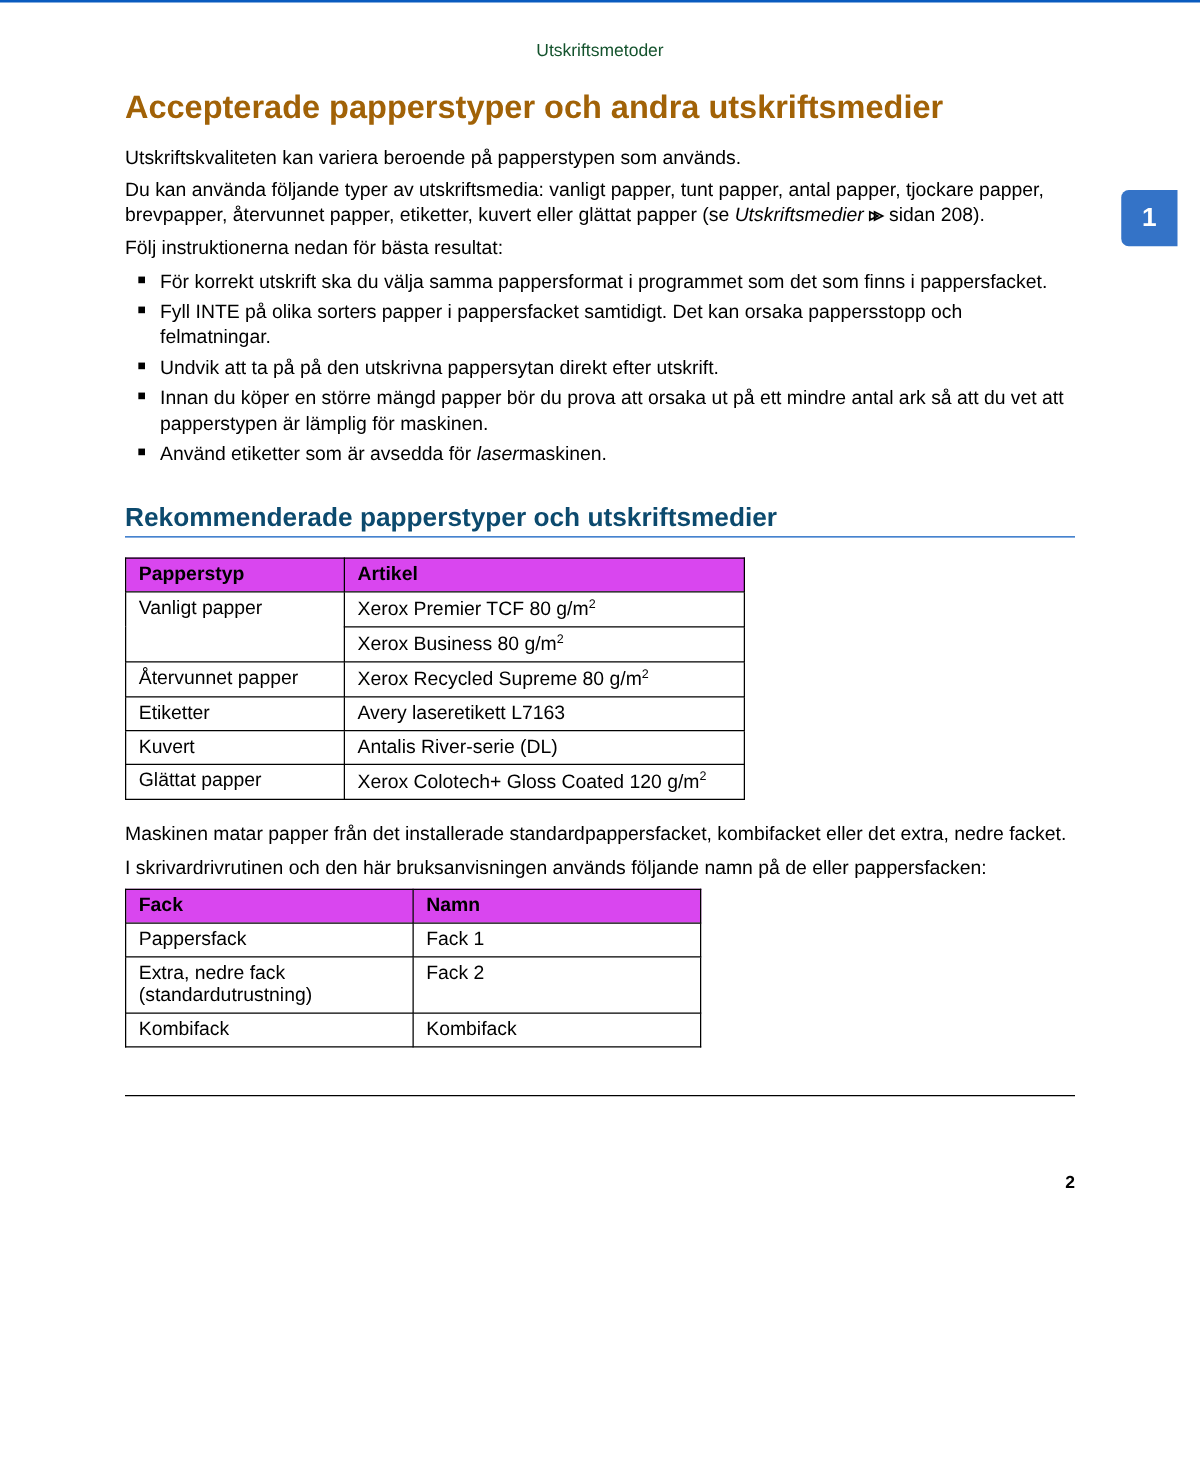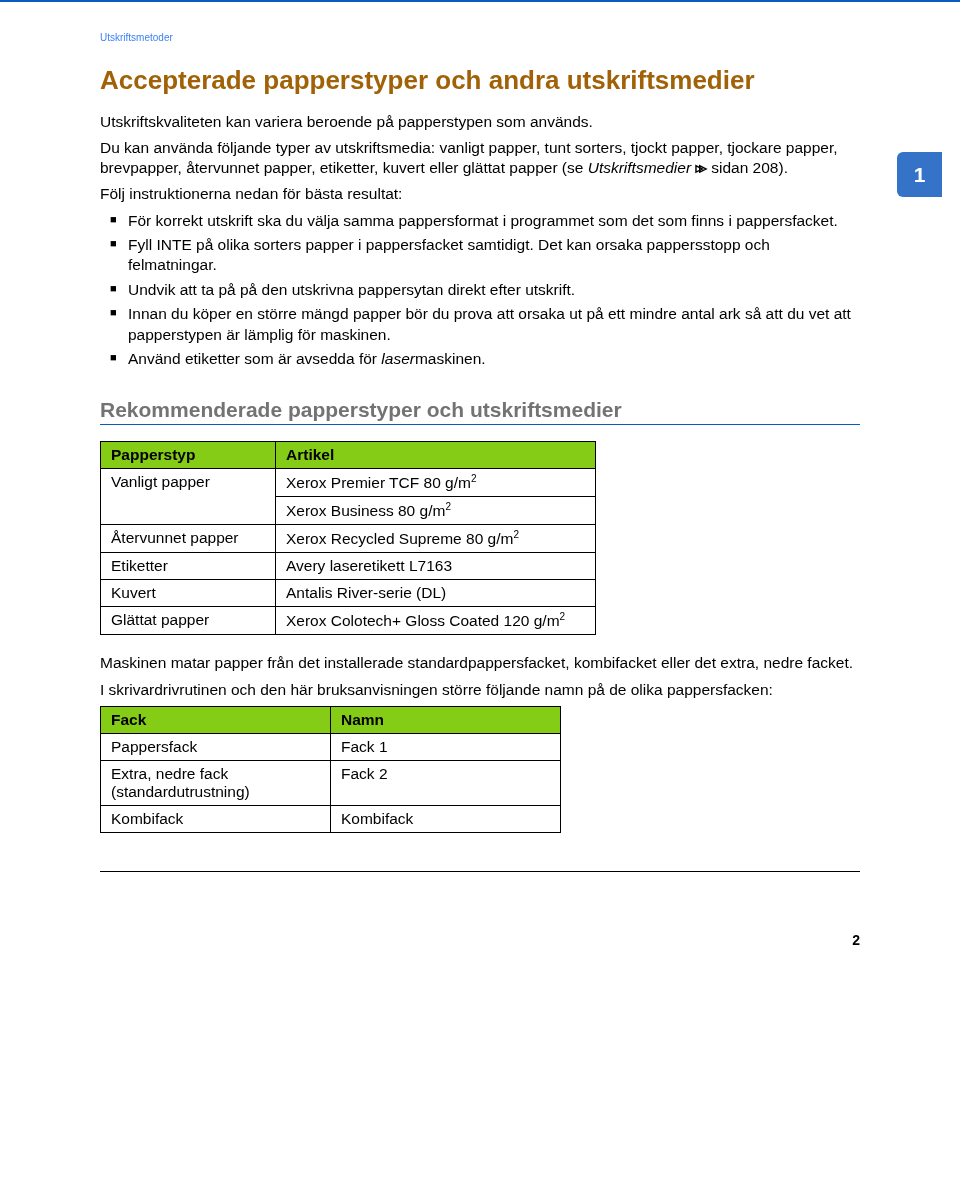--- a/index.html
+++ b/index.html
@@ -27,32 +27,33 @@
     background: #3473c7;
     border-radius: 6px 0 0 6px;
     color: #fff;
     display: flex;
     align-items: center;
     justify-content: center;
     font-size: 21px;
     font-weight: bold;
   }
   .breadcrumb {
-    font-size: 10px;
-    color: #3b82f6;
+    font-size: 14px;
+    color: #14532d;
     margin-bottom: 22px;
+    text-align: center;
   }
   h1 {
     color: #a16207;
     font-size: 26px;
     font-weight: bold;
     margin: 0 0 16px 0;
   }
   h2 {
-    color: #737373;
+    color: #0c4a6e;
     font-size: 21px;
     font-weight: bold;
     margin: 28px 0 16px 0;
     border-bottom: 1px solid #0a5bbf;
     padding-bottom: 2px;
   }
   p {
     font-size: 15.5px;
     line-height: 1.3;
     margin: 6px 0;
@@ -89,21 +90,21 @@
     font-size: 15.5px;
     margin: 6px 0 18px 0;
   }
   table th, table td {
     border: 1px solid #000;
     padding: 4px 10px;
     text-align: left;
     vertical-align: top;
   }
   table th {
-    background: #84cc16;
+    background: #d946ef;
     font-weight: bold;
   }
   table.t1 { width: auto; }
   table.t1 td.col1, table.t1 th.col1 { width: 175px; }
   table.t1 td.col2, table.t1 th.col2 { width: 320px; }
   table.t2 td.col1, table.t2 th.col1 { width: 230px; }
   table.t2 td.col2, table.t2 th.col2 { width: 230px; }
   .sup { font-size: 10px; vertical-align: super; }
   .pgnum {
     text-align: right;
@@ -126,21 +127,21 @@
 
   <div class="side-tab">1</div>
 
   <div class="breadcrumb">Utskriftsmetoder</div>
 
   <h1>Accepterade papperstyper och andra utskriftsmedier</h1>
 
   <p>Utskriftskvaliteten kan variera beroende på papperstypen som används.</p>
 
   <p>
-    <span>Du kan använda följande typer av utskriftsmedia: vanligt papper, tunt sorters, tjockt papper, tjockare papper, brevpapper, återvunnet papper, etiketter, kuvert eller glättat papper (se </span><span class="italic">Utskriftsmedier</span>
+    <span>Du kan använda följande typer av utskriftsmedia: vanligt papper, tunt papper, antal papper, tjockare papper, brevpapper, återvunnet papper, etiketter, kuvert eller glättat papper (se </span><span class="italic">Utskriftsmedier</span>
     <span class="xref">▹▹</span><span> sidan 208).</span>
   </p>
 
   <p>Följ instruktionerna nedan för bästa resultat:</p>
 
   <ul class="blocklist">
     <li>För korrekt utskrift ska du välja samma pappersformat i programmet som det som finns i pappersfacket.</li>
     <li>Fyll INTE på olika sorters papper i pappersfacket samtidigt. Det kan orsaka pappersstopp och felmatningar.</li>
     <li>Undvik att ta på på den utskrivna pappersytan direkt efter utskrift.</li>
     <li>Innan du köper en större mängd papper bör du prova att orsaka ut på ett mindre antal ark så att du vet att papperstypen är lämplig för maskinen.</li>
@@ -176,21 +177,21 @@
     </tr>
     <tr>
       <td class="col1">Glättat papper</td>
       <td class="col2"><span>Xerox Colotech+ Gloss Coated 120 g/m</span><span class="sup">2</span></td>
     </tr>
   </tbody>
     </table>
 
 
   <p>Maskinen matar papper från det installerade standardpappersfacket, kombifacket eller det extra, nedre facket.</p>
-  <p>I skrivardrivrutinen och den här bruksanvisningen större följande namn på de olika pappersfacken:</p>
+  <p>I skrivardrivrutinen och den här bruksanvisningen används följande namn på de eller pappersfacken:</p>
 
   <table class="t2">
     <tbody>
         <tr>
       <th class="col1">Fack</th>
       <th class="col2">Namn</th>
     </tr>
     <tr>
       <td class="col1">Pappersfack</td>
       <td class="col2">Fack 1</td>

